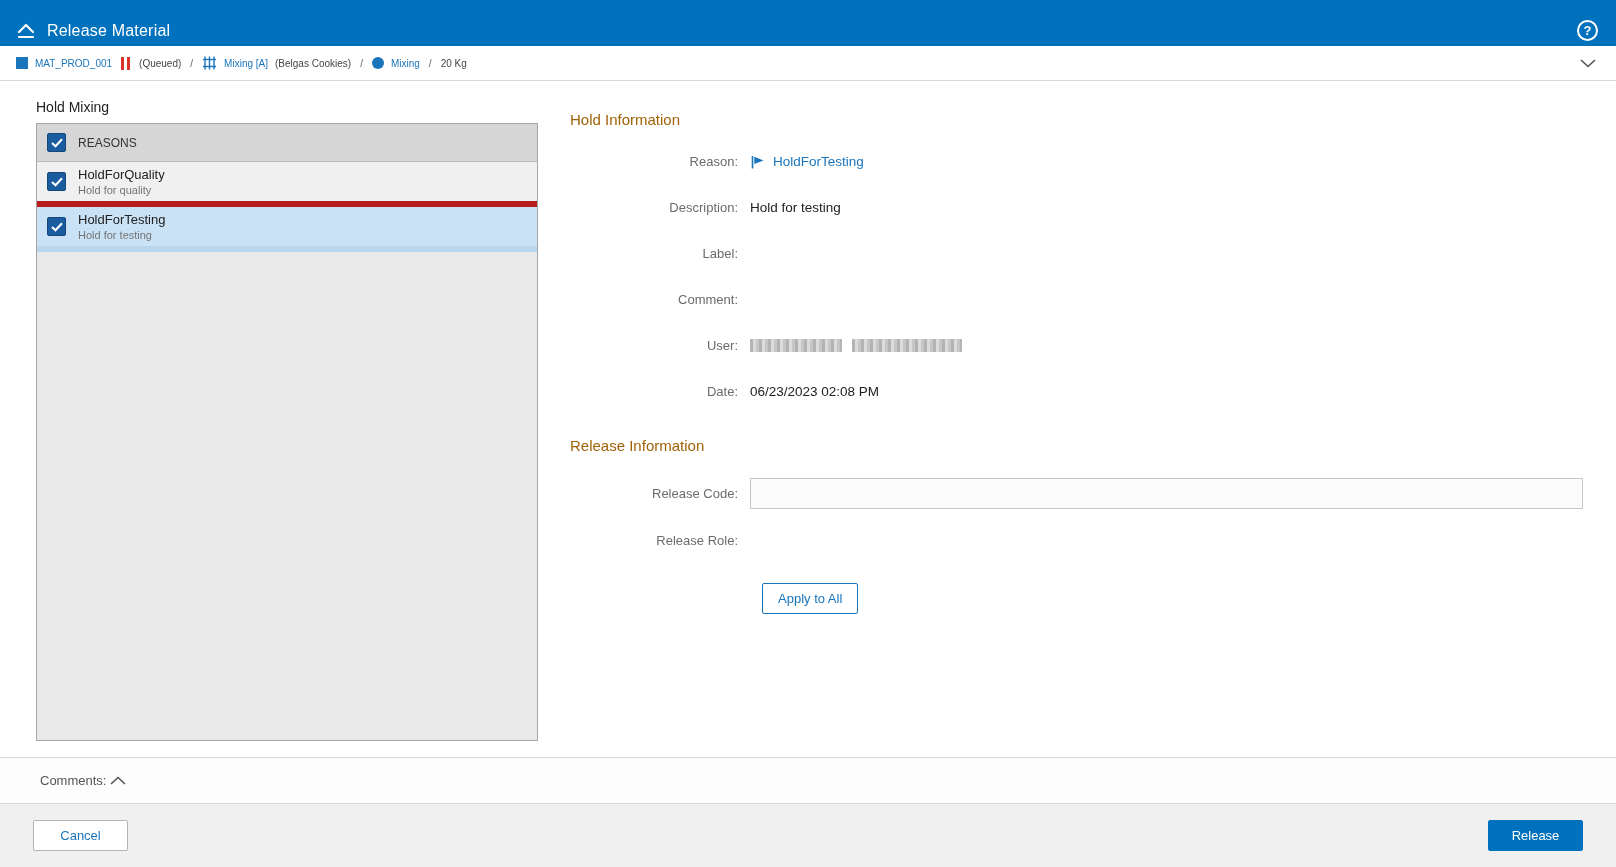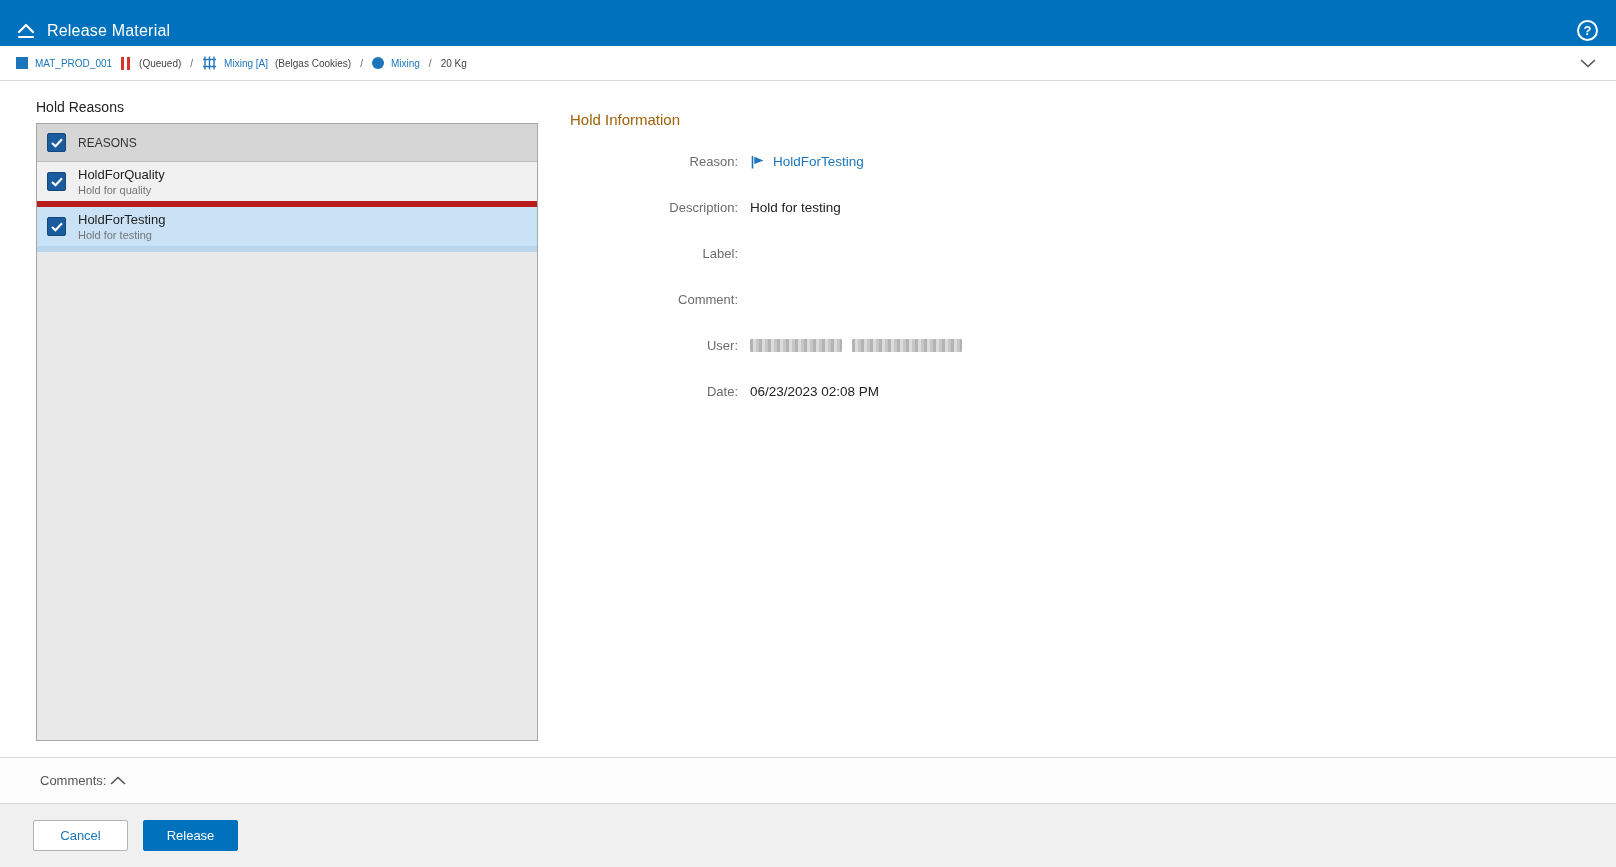--- a/index.html
+++ b/index.html
@@ -102,21 +102,21 @@
   }
 
   
   .comments-bar {
     height:46px; border-top:1px solid #d9d9d9; background:#fdfdfd;
     display:flex; align-items:center; justify-content:flex-start;
     padding:0 20px 0 40px; font-size:13px; color:#555;
   }
   .footer {
     height:64px; background:#f0f0f0; border-top:1px solid #d9d9d9;
-    display:flex; align-items:center; justify-content:flex-start; gap:15px;
+    display:flex; align-items:center; justify-content:space-between; gap:15px;
     padding:0 33px;
   }
   .btn {
     min-width:95px; height:31px; font-size:13px; border-radius:2px;
     font-family:"Liberation Sans", sans-serif; cursor:pointer; padding:0 16px;
   }
   .btn-cancel { background:#fff; color:#1b75bb; border:1px solid #b3b3b3; }
   .btn-release { background:#0071bc; color:#fff; border:1px solid #0071bc; }
 </style>
 </head>
@@ -164,21 +164,21 @@
   <span class="chev-btn">
     <svg width="16" height="9" viewBox="0 0 16 9">
         <polyline points="1,1 8,7.5 15,1" fill="none" stroke="#555" stroke-width="1.6"></polyline>
       </svg>
   </span>
 </div>
 
 <div class="main">
 
   <div class="left-panel">
-    <div class="left-title">Hold Reasons</div>
+    <div class="left-title">Hold Mixing</div>
     <div class="reasons-list">
       <div class="list-header">
         <span class="checkbox">
           <svg width="12" height="10" viewBox="0 0 12 10">
               <polyline points="1,5 4.5,8.3 11,1.3" fill="none" stroke="#fff" stroke-width="2.1"></polyline>
             </svg>
         </span>
         <span>REASONS</span>
       </div>
       <div class="reason-row">
@@ -245,20 +245,35 @@
             <i class="r2"></i>
           </span>
       </span>
     </div>
 
     <div class="field-row">
       <span class="field-label">Date:</span>
       <span class="field-value">06/23/2023 02:08 PM</span>
     </div>
 
+    <div class="release-section">
+      <div class="section-title">Release Information</div>
+
+      <div class="input-row">
+        <span class="field-label">Release Code:</span>
+        <input class="release-input" type="text" value="" style="">
+      </div>
+
+      <div class="field-row">
+        <span class="field-label">Release Role:</span>
+        <span class="field-value"></span>
+      </div>
+
+      <button class="apply-btn">Apply to All</button>
+    </div>
   </div>
 </div>
 
 <div class="comments-bar">
   <span>Comments:</span>
   <span class="chev-btn">
     <svg width="16" height="9" viewBox="0 0 16 9">
         <polyline points="1,8 8,1.5 15,8" fill="none" stroke="#555" stroke-width="1.6"></polyline>
       </svg>
   </span>

